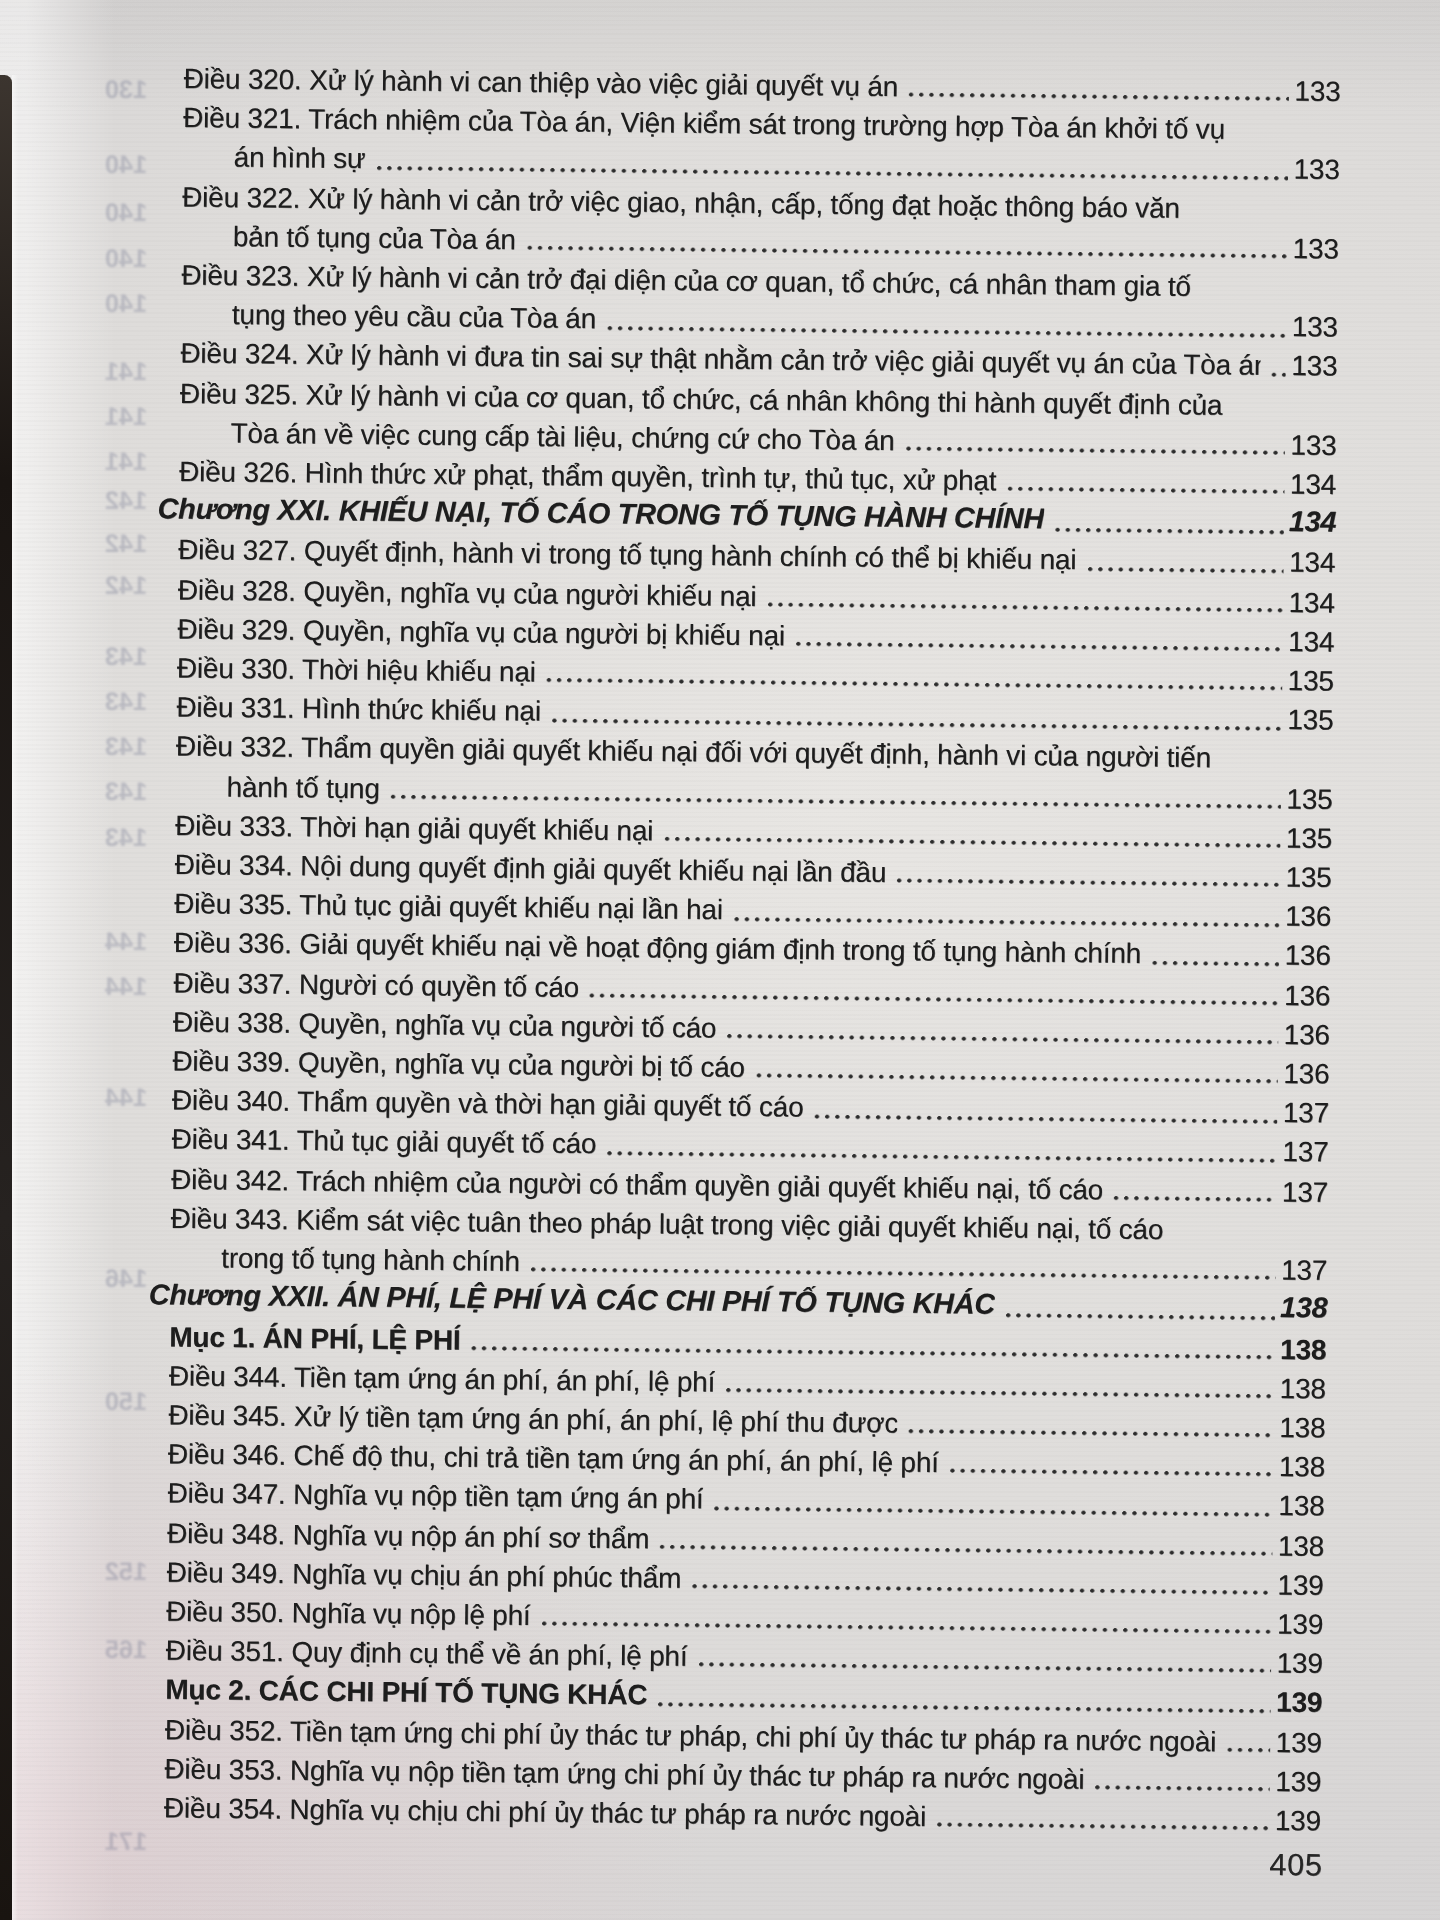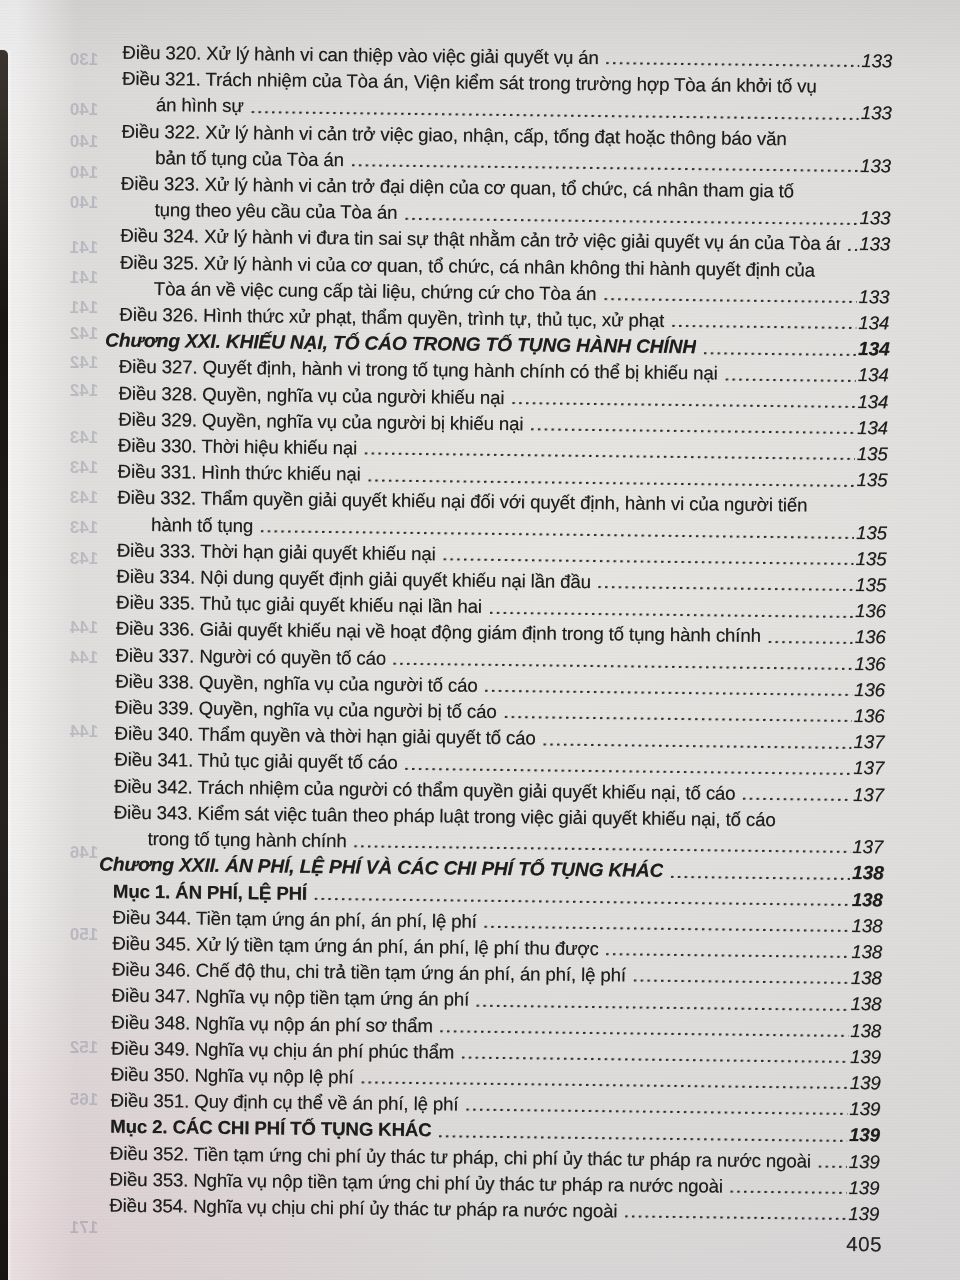--- a/index.html
+++ b/index.html
@@ -49,21 +49,21 @@
   .row { display:flex; }
   .row .txt { flex:0 1 auto; white-space:nowrap; overflow:hidden; }
   .l1 { white-space:nowrap; overflow:hidden; }
   .cont { padding-left:34px; }
   .leader {
     flex:1 1 auto; min-width:10px; margin:0 2px 0 7px;
     background-image:radial-gradient(circle at 2.1px 2.1px, #2c2c2c 1.2px, rgba(0,0,0,0) 1.65px);
     background-size:6.8px 4.4px; background-repeat:repeat-x;
     background-position:0 calc(100% - 5.5px);
   }
-  .pagenum { flex:0 0 auto; min-width:34px; text-align:left; white-space:nowrap;font-style:italic; }
+  .pagenum { flex:0 0 auto; min-width:34px; text-align:center; white-space:nowrap; }
   .entry.chapter { font-weight:bold; font-style:italic; margin-left:-14px; font-size:19.2px; }
   .entry.section { font-weight:bold; }
   .footer {
     text-align:right; margin-top:4px; font-size:20.5px; letter-spacing:0.5px; color:#262626;
   }
 </style>
 </head>
 <body>
 
 <div class="paper"></div>

